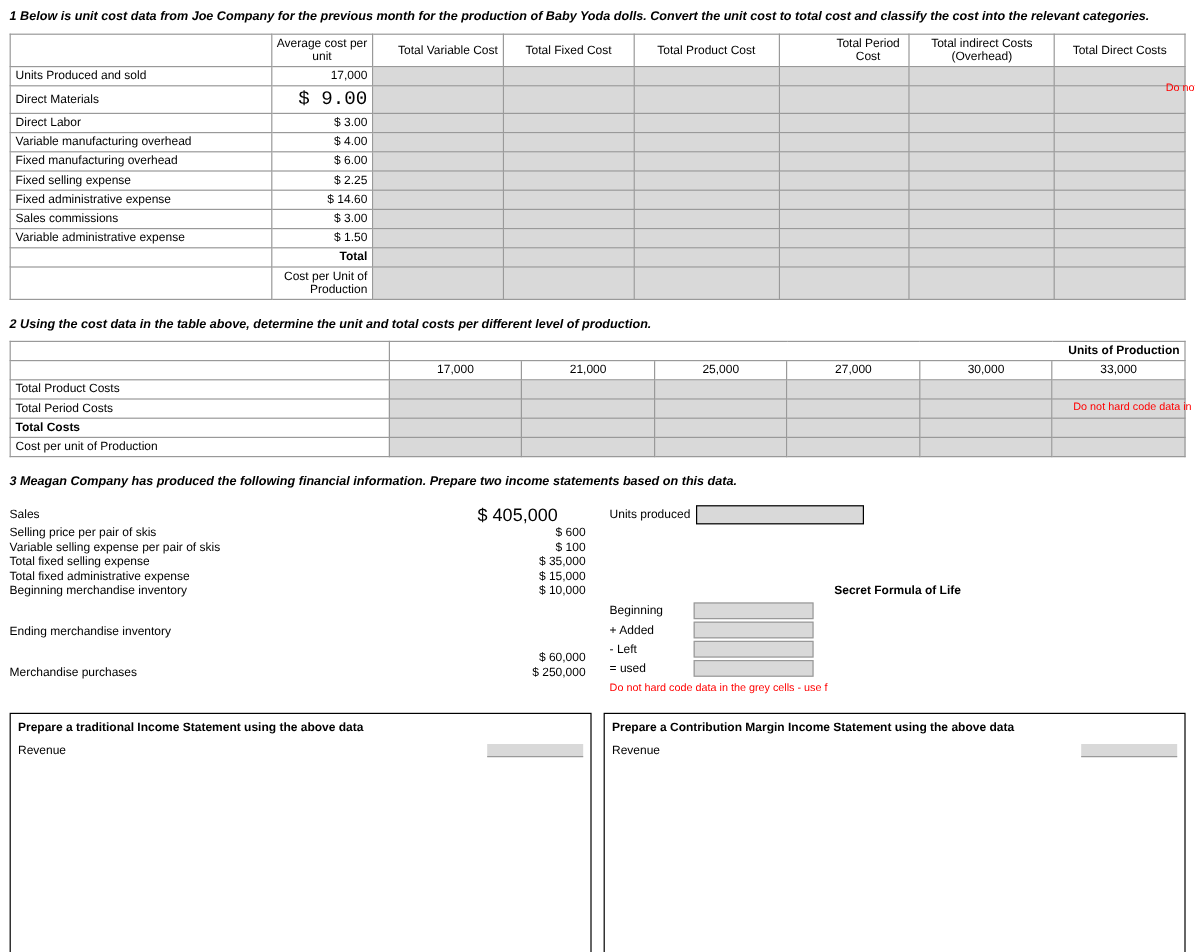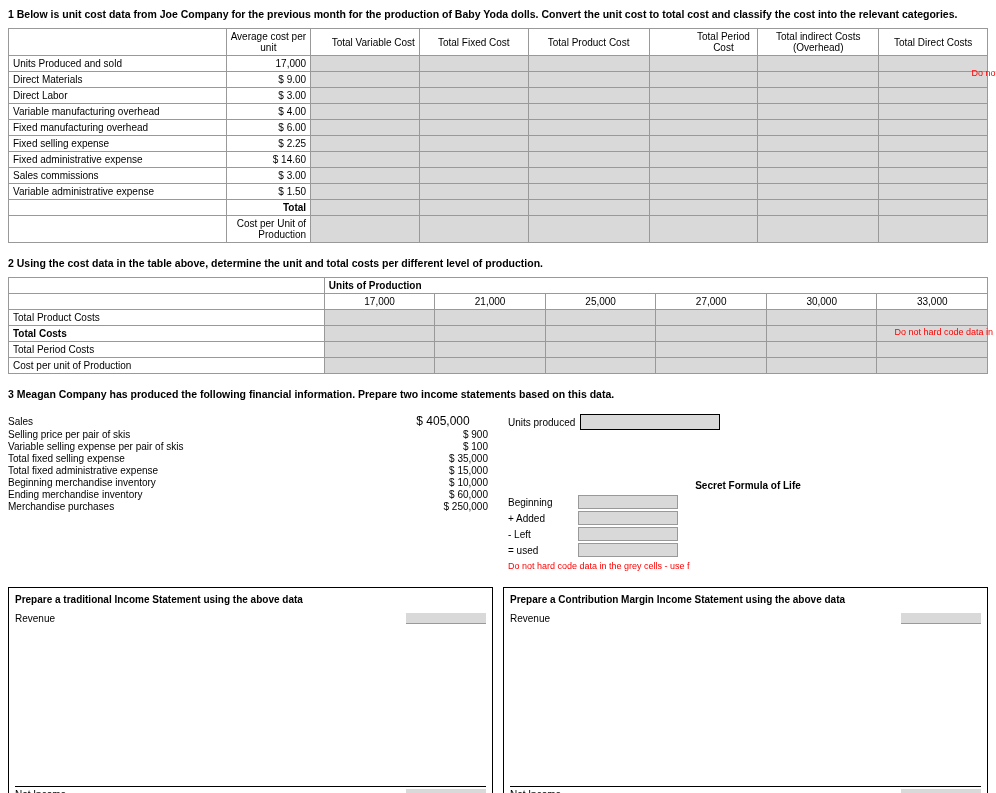--- a/index.html
+++ b/index.html
@@ -8,20 +8,21 @@
       font-size: 11px;
       background: #fff;
       color: #000;
       padding: 8px;
       width: 996px;
     }
     .instruction {
       font-size: 10.5px;
       margin-bottom: 8px;
       font-weight: bold;
+      font-style: italic;
     }
     .section {
       margin-bottom: 14px;
     }
     table {
       border-collapse: collapse;
       width: 100%;
     }
     td, th {
       border: 1px solid #999;
@@ -134,21 +135,21 @@
             <td style="text-align: right; border: 1px solid rgb(153, 153, 153); font-size: 10px;">17,000</td>
             <td style="border: 1px solid rgb(153, 153, 153); background: rgb(217, 217, 217);"></td>
             <td style="border: 1px solid rgb(153, 153, 153); background: rgb(217, 217, 217);"></td>
             <td style="border: 1px solid rgb(153, 153, 153); background: rgb(217, 217, 217);"></td>
             <td style="border: 1px solid rgb(153, 153, 153); background: rgb(217, 217, 217);"></td>
             <td style="border: 1px solid rgb(153, 153, 153); background: rgb(217, 217, 217);"></td>
             <td style="border: 1px solid rgb(153, 153, 153); background: rgb(217, 217, 217);"></td>
           </tr>
           <tr>
             <td style="border: 1px solid rgb(153, 153, 153); font-size: 10px;">Direct Materials</td>
-            <td style="text-align: right; border: 1px solid rgb(153, 153, 153); font-size: 10px;">$ 9.00</td>
+            <td style="text-align: right; border: 1px solid rgb(153, 153, 153); font-size: 16px; font-family: Liberation Mono, monospace;">$ 9.00</td>
             <td style="border: 1px solid rgb(153, 153, 153); background: rgb(217, 217, 217);"></td>
             <td style="border: 1px solid rgb(153, 153, 153); background: rgb(217, 217, 217);"></td>
             <td style="border: 1px solid rgb(153, 153, 153); background: rgb(217, 217, 217);"></td>
             <td style="border: 1px solid rgb(153, 153, 153); background: rgb(217, 217, 217);"></td>
             <td style="border: 1px solid rgb(153, 153, 153); background: rgb(217, 217, 217);"></td>
             <td style="border: 1px solid rgb(153, 153, 153); background: rgb(217, 217, 217);"></td>
           </tr>
           <tr>
             <td style="border: 1px solid rgb(153, 153, 153); font-size: 10px;">Direct Labor</td>
             <td style="text-align: right; border: 1px solid rgb(153, 153, 153); font-size: 10px;">$ 3.00</td>
@@ -248,21 +249,21 @@
 </div>
 
 <div class="section">
   <div class="instruction">2  Using the cost data in the table above, determine the unit and total costs per different level of production.</div>
 
   <div style="position:relative;">
     <table class="section2-table">
       <thead>
         <tr>
           <td style="width:200px; border:1px solid #999;"></td>
-          <td colspan="6" style="text-align:left; font-weight:bold; border:1px solid #999;">Units of Production</td>
+          <td colspan="6" style="text-align:right; font-weight:bold; border:1px solid #999;">Units of Production</td>
         </tr>
         <tr>
           <td style="border:1px solid #999;"></td>
           <td id="t2h0" style="text-align:center; width:70px; border:1px solid #999;">17,000</td>
           <td id="t2h1" style="text-align:center; width:70px; border:1px solid #999;">21,000</td>
           <td id="t2h2" style="text-align:center; width:70px; border:1px solid #999;">25,000</td>
           <td id="t2h3" style="text-align:center; width:70px; border:1px solid #999;">27,000</td>
           <td id="t2h4" style="text-align:center; width:70px; border:1px solid #999;">30,000</td>
           <td id="t2h5" style="text-align:center; width:70px; border:1px solid #999; position:relative;">33,000</td>
         </tr>
@@ -271,30 +272,30 @@
       <tr>
             <td style="border: 1px solid rgb(153, 153, 153); font-size: 10px; font-weight: normal;">Total Product Costs</td>
             <td style="border: 1px solid rgb(153, 153, 153); background: rgb(217, 217, 217);"></td>
             <td style="border: 1px solid rgb(153, 153, 153); background: rgb(217, 217, 217);"></td>
             <td style="border: 1px solid rgb(153, 153, 153); background: rgb(217, 217, 217);"></td>
             <td style="border: 1px solid rgb(153, 153, 153); background: rgb(217, 217, 217);"></td>
             <td style="border: 1px solid rgb(153, 153, 153); background: rgb(217, 217, 217);"></td>
             <td style="border: 1px solid rgb(153, 153, 153); background: rgb(217, 217, 217);"></td>
           </tr>
           <tr>
+            <td style="border: 1px solid rgb(153, 153, 153); font-size: 10px; font-weight: normal;">Total Period Costs</td>
+            <td style="border: 1px solid rgb(153, 153, 153); background: rgb(217, 217, 217);"></td>
+            <td style="border: 1px solid rgb(153, 153, 153); background: rgb(217, 217, 217);"></td>
+            <td style="border: 1px solid rgb(153, 153, 153); background: rgb(217, 217, 217);"></td>
+            <td style="border: 1px solid rgb(153, 153, 153); background: rgb(217, 217, 217);"></td>
+            <td style="border: 1px solid rgb(153, 153, 153); background: rgb(217, 217, 217);"></td>
+            <td style="border: 1px solid rgb(153, 153, 153); background: rgb(217, 217, 217);"></td>
+          </tr>
+          <tr>
             <td style="border: 1px solid rgb(153, 153, 153); font-size: 10px; font-weight: bold;">Total Costs</td>
-            <td style="border: 1px solid rgb(153, 153, 153); background: rgb(217, 217, 217);"></td>
-            <td style="border: 1px solid rgb(153, 153, 153); background: rgb(217, 217, 217);"></td>
-            <td style="border: 1px solid rgb(153, 153, 153); background: rgb(217, 217, 217);"></td>
-            <td style="border: 1px solid rgb(153, 153, 153); background: rgb(217, 217, 217);"></td>
-            <td style="border: 1px solid rgb(153, 153, 153); background: rgb(217, 217, 217);"></td>
-            <td style="border: 1px solid rgb(153, 153, 153); background: rgb(217, 217, 217);"></td>
-          </tr>
-          <tr>
-            <td style="border: 1px solid rgb(153, 153, 153); font-size: 10px; font-weight: normal;">Total Period Costs</td>
             <td style="border: 1px solid rgb(153, 153, 153); background: rgb(217, 217, 217);"></td>
             <td style="border: 1px solid rgb(153, 153, 153); background: rgb(217, 217, 217);"></td>
             <td style="border: 1px solid rgb(153, 153, 153); background: rgb(217, 217, 217);"></td>
             <td style="border: 1px solid rgb(153, 153, 153); background: rgb(217, 217, 217);"></td>
             <td style="border: 1px solid rgb(153, 153, 153); background: rgb(217, 217, 217);"></td>
             <td style="border: 1px solid rgb(153, 153, 153); background: rgb(217, 217, 217);"></td>
           </tr>
           <tr>
             <td style="border: 1px solid rgb(153, 153, 153); font-size: 10px; font-weight: normal;">Cost per unit of Production</td>
             <td style="border: 1px solid rgb(153, 153, 153); background: rgb(217, 217, 217);"></td>
@@ -313,45 +314,45 @@
 <div class="section">
   <div class="instruction">3  Meagan Company has produced the following financial information. Prepare two income statements based on this data.</div>
   <div style="height:6px;"></div>
 
   <div class="data-row-section3">
 
     <div class="left-data">
       <div id="s3-data-items">
           <div style="display: flex; align-items: center; margin-bottom: 1px; font-size: 10px;">
             <span style="flex: 1 1 0%;">Sales</span>
-            <span style="width: 90px; text-align: center; font-size: 12px;">$ 405,000</span>
+            <span style="width: 90px; text-align: left; font-size: 15px;">$ 405,000</span>
           </div>
           <div style="display: flex; align-items: center; margin-bottom: 1px; font-size: 10px;">
             <span style="flex: 1 1 0%;">Selling price per pair of skis</span>
-            <span style="width: 90px; text-align: right; font-size: 10px;">$       900</span>
+            <span style="width: 90px; text-align: right; font-size: 10px;">$       600</span>
           </div>
           <div style="display: flex; align-items: center; margin-bottom: 1px; font-size: 10px;">
             <span style="flex: 1 1 0%;">Variable selling expense per pair of skis</span>
             <span style="width: 90px; text-align: right; font-size: 10px;">$       100</span>
           </div>
           <div style="display: flex; align-items: center; margin-bottom: 1px; font-size: 10px;">
             <span style="flex: 1 1 0%;">Total fixed selling expense</span>
             <span style="width: 90px; text-align: right; font-size: 10px;">$   35,000</span>
           </div>
           <div style="display: flex; align-items: center; margin-bottom: 1px; font-size: 10px;">
             <span style="flex: 1 1 0%;">Total fixed administrative expense</span>
             <span style="width: 90px; text-align: right; font-size: 10px;">$   15,000</span>
           </div>
           <div style="display: flex; align-items: center; margin-bottom: 1px; font-size: 10px;">
             <span style="flex: 1 1 0%;">Beginning merchandise inventory</span>
             <span style="width: 90px; text-align: right; font-size: 10px;">$   10,000</span>
           </div>
           <div style="display: flex; align-items: center; margin-bottom: 1px; font-size: 10px;">
             <span style="flex: 1 1 0%;">Ending merchandise inventory</span>
-            <span style="width: 90px; text-align: right; font-size: 10px;">$   60,000</span>
+            <span style="width: 90px; text-align: right; font-size: 10px; margin-top: 44px;">$   60,000</span>
           </div>
           <div style="display: flex; align-items: center; margin-bottom: 1px; font-size: 10px;">
             <span style="flex: 1 1 0%;">Merchandise purchases</span>
             <span style="width: 90px; text-align: right; font-size: 10px;">$ 250,000</span>
           </div>
         </div>
     </div>
 
     <div class="right-data">
       <div class="units-produced-row">

